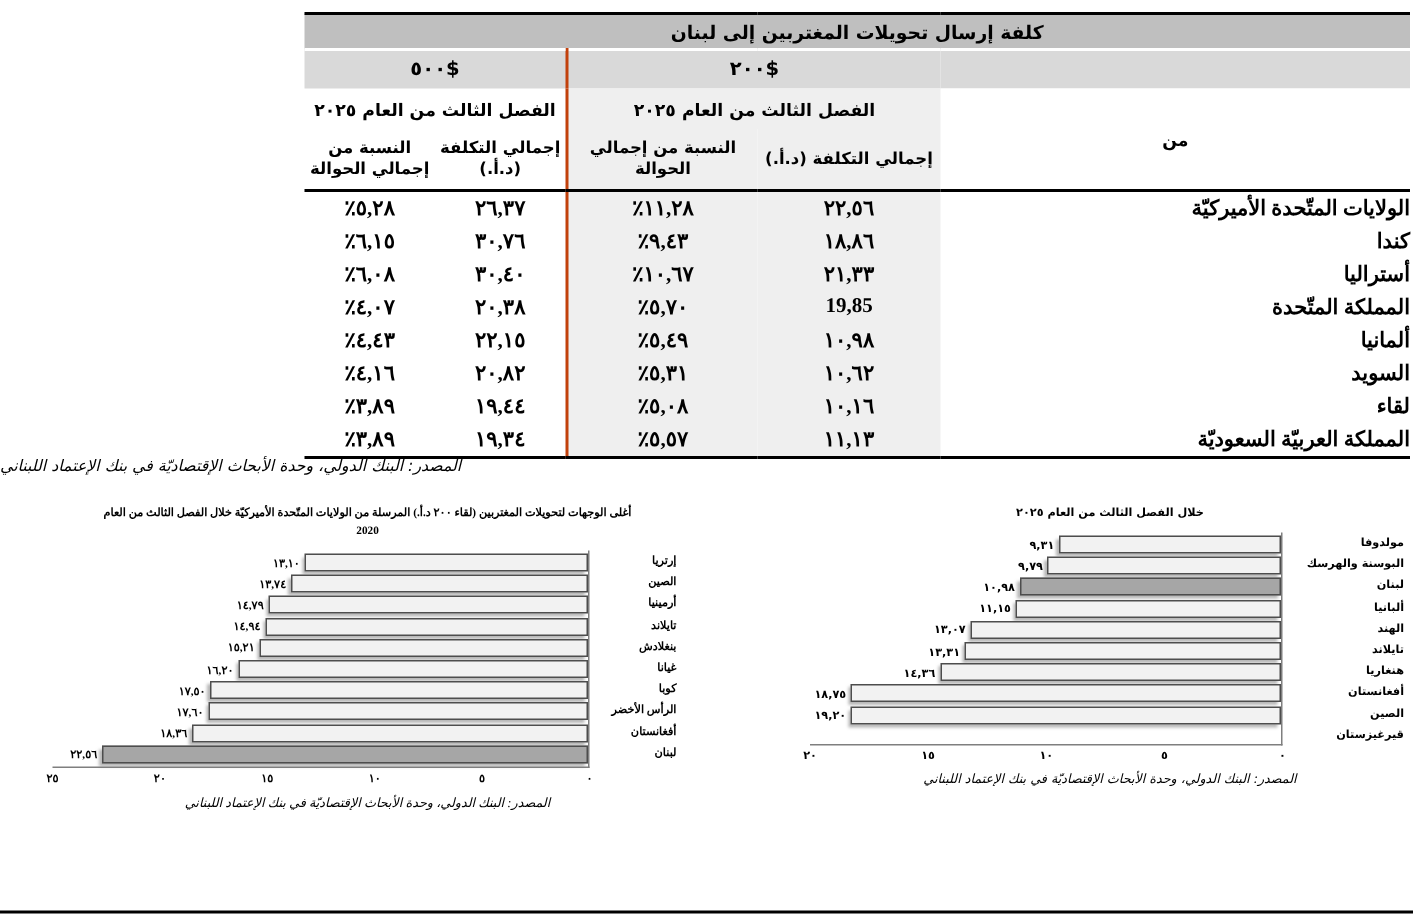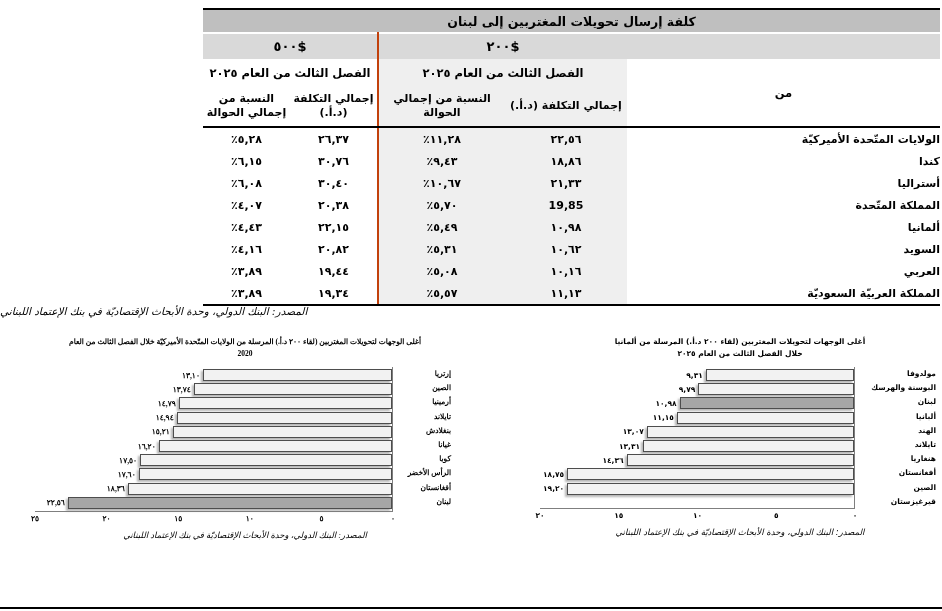--- a/index.html
+++ b/index.html
@@ -12,21 +12,21 @@
   table.costs td{padding:0;vertical-align:middle;}
   tr.t-title td{background:#bfbfbf;border-top:2px solid #000;border-bottom:1px solid #595959;
                 height:22px;text-align:center;font-size:12.5px;}
   tr.t-amounts td{background:#d9d9d9;height:25px;text-align:center;font-size:13px;border-top:2px solid #fff;}
   tr.t-period td{height:27px;text-align:center;font-size:11.5px;}
   tr.t-colhead td{height:40px;text-align:center;font-size:11px;line-height:1.25;border-bottom:2px solid #000;}
   td.g200{background:#efefef;}
   td.sep{border-left:2px solid #c2410c;}
   td.from-cell{background:#fff;vertical-align:bottom;text-align:right;
                padding:0 6px 6px 0;font-size:12px;border-bottom:2px solid #000;}
-  tr.t-data td{height:22px;text-align:center;font-size:11px;}
+  tr.t-data td{height:22px;text-align:center;font-size:14px;font-family:Liberation Serif, serif;}
   tr.t-data td.country{text-align:right;padding-left:16px;}
   tr.t-data.last td{border-bottom:2px solid #000;}
   .table-source{position:absolute;top:305px;right:2px;left:0;text-align:left;direction:rtl;
                 font-style:italic;font-size:10.5px;color:#000;}
   .table-source span{display:inline-block;direction:rtl;}
 
   
   .chart{position:absolute;direction:rtl;}
   #chart-usa{top:336px;left:35px;width:420px;font-family:Liberation Serif, serif;}
   #chart-germany{top:336px;left:540px;width:400px;}
@@ -122,21 +122,21 @@
         <td>٤,٤٣٪</td>
       </tr>
       <tr class="t-data">
         <td class="country">السويد</td>
         <td class="g200">١٠,٦٢</td>
         <td class="g200 sep">٥,٣١٪</td>
         <td>٢٠,٨٢</td>
         <td>٤,١٦٪</td>
       </tr>
       <tr class="t-data">
-        <td class="country">العربي</td>
+        <td class="country">لقاء</td>
         <td class="g200">١٠,١٦</td>
         <td class="g200 sep">٥,٠٨٪</td>
         <td>١٩,٤٤</td>
         <td>٣,٨٩٪</td>
       </tr>
       <tr class="t-data last">
         <td class="country">المملكة العربيّة السعوديّة</td>
         <td class="g200">١١,١٣</td>
         <td class="g200 sep">٥,٥٧٪</td>
         <td>١٩,٣٤</td>
@@ -219,21 +219,20 @@
         <span class="tick" style="right: 60%;">١٥</span>
         <span class="tick" style="right: 80%;">٢٠</span>
         <span class="tick" style="right: 100%;">٢٥</span>
       </div>
     </div>
     <div class="chart-source">المصدر: البنك الدولي، وحدة الأبحاث الإقتصاديّة في بنك الإعتماد اللبناني</div>
   </div>
 
   <div class="chart" id="chart-germany">
     <div class="chart-title">
-      <div>أغلى الوجهات لتحويلات المغتربين (لقاء ٢٠٠ د.أ.) المرسلة من ألمانيا</div>
       <div>خلال الفصل الثالث من العام ٢٠٢٥</div>
     </div>
     <div class="chart-body">
       <div class="cat-labels">
         <div class="cat">مولدوفا</div>
         <div class="cat">البوسنة والهرسك</div>
         <div class="cat">لبنان</div>
         <div class="cat">ألبانيا</div>
         <div class="cat">الهند</div>
         <div class="cat">تايلاند</div>

